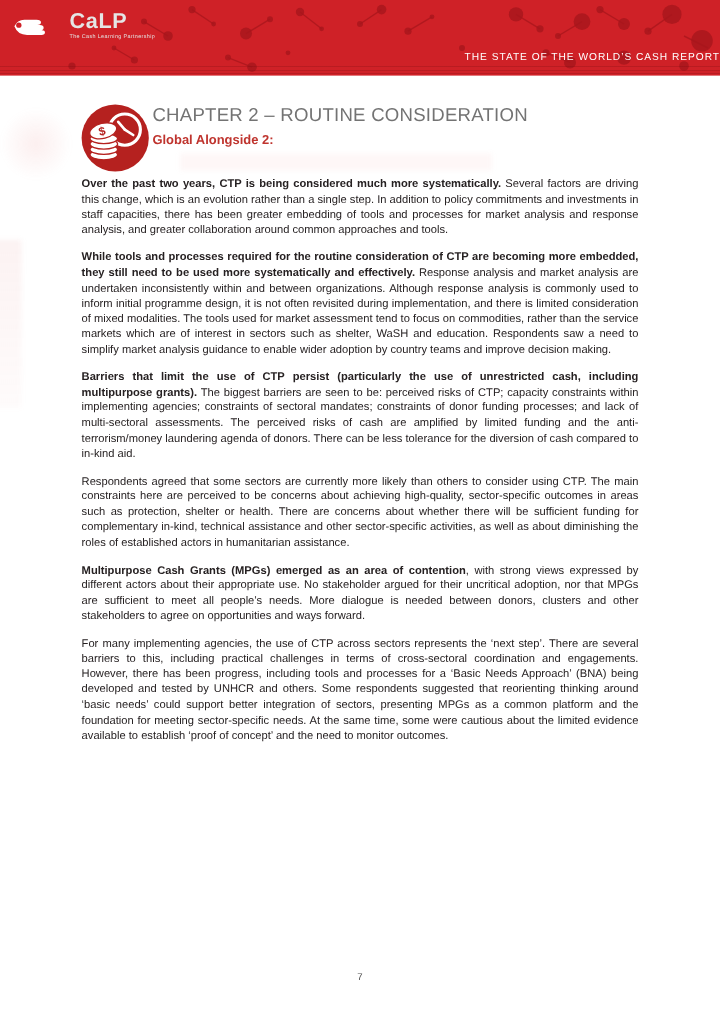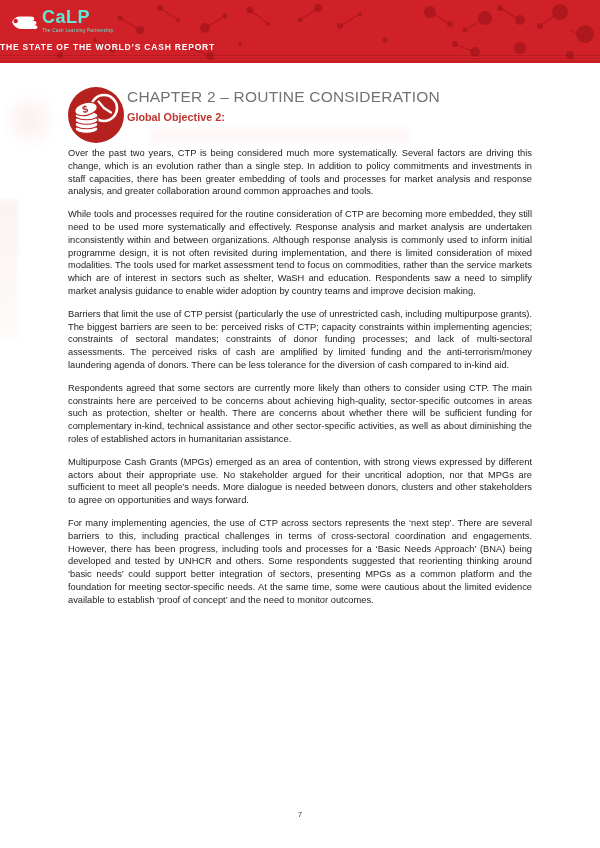--- a/index.html
+++ b/index.html
@@ -17,30 +17,30 @@
     position:absolute; top:0; left:0; width:600px; height:63px;
     background:#cf2127;
   }
   .header-pattern { position:absolute; top:0; left:0; }
   .header-stripes {
     position:absolute; bottom:0; left:0; width:100%; height:8px;
     background:repeating-linear-gradient(to bottom,
       rgba(120,10,15,0.25) 0 1px, rgba(0,0,0,0) 1px 3px);
   }
   .logo {
-    position:absolute; top:8px; left:10px; color:#5eead4;
-    display:flex; align-items:flex-end; gap:4px;
+    position:absolute; top:8px; left:10px; color:#e5e5e5;
+    display:flex; align-items:flex-end; gap:20px;
   }
   .logo-text-col { display:flex; flex-direction:column; }
   .logo-word { font-weight:bold; font-size:18px; line-height:18px; letter-spacing:0.5px; }
   .logo-tagline { font-size:4.5px; letter-spacing:0.3px; margin-top:2px; }
   .report-title {
     position:absolute; top:42px; left:0; width:100%;
-    text-align:left; color:#ffffff;
-    font-size:8.5px; font-weight:bold; letter-spacing:0.8px;
+    text-align:right; color:#ffffff;
+    font-size:8.5px; font-weight:normal; letter-spacing:0.8px;
   }
 
   
   .artifact { position:absolute; pointer-events:none; filter:blur(2px); }
   .artifact-1 { top:90px; left:0; width:60px; height:60px;
     background:radial-gradient(circle, rgba(230,120,120,0.12), rgba(230,120,120,0) 70%); }
   .artifact-2 { top:200px; left:-8px; width:26px; height:140px;
     background:linear-gradient(to bottom, rgba(225,130,130,0.10), rgba(225,130,130,0.03)); }
   .artifact-3 { top:128px; left:150px; width:260px; height:14px;
     background:rgba(235,140,140,0.07); }
@@ -57,21 +57,21 @@
     color:#bf342e; font-weight:bold; font-size:10.8px; line-height:13.5px;
   }
 
   
   .content {
     position:absolute; top:147px; left:68px; width:464px;
     color:#262122; font-size:9.3px; line-height:12.8px;
     text-align:justify;
   }
   .content p { margin:0 0 10px 0; }
-  .content .lead { font-weight:normal; }
+  .content .lead { font-weight:bold; }
 
   
   .page-number {
     position:absolute; top:810px; left:0; width:100%;
     text-align:center; font-size:8px; color:#4d4d4d;
   }
 </style>
 </head>
 <body>
 
@@ -163,21 +163,21 @@
     <g transform="rotate(-14 19 23)">
       <ellipse cx="19" cy="23" rx="11.5" ry="6.3" fill="#ffffff"></ellipse>
     </g>
   </g>
   <text x="18" y="26.5" font-size="10" font-weight="bold" fill="#b5211f" text-anchor="middle" transform="rotate(-14 19 23)" font-family="Liberation Sans, sans-serif">$</text>
 </svg>
 
 <div class="chapter-title">CHAPTER 2 – ROUTINE CONSIDERATION</div>
 
 <div class="objective">
-  <div>Global Objective 2:</div>
+  <div>Global Alongside 2:</div>
 </div>
 
 <div class="content">
   <p><span class="lead">Over the past two years, CTP is being considered much more systematically.</span><span> Several factors are driving this change, which is an evolution rather than a single step. In addition to policy commitments and investments in staff capacities, there has been greater embedding of tools and processes for market analysis and response analysis, and greater collaboration around common approaches and tools.</span></p>
   <p><span class="lead">While tools and processes required for the routine consideration of CTP are becoming more embedded, they still need to be used more systematically and effectively.</span><span> Response analysis and market analysis are undertaken inconsistently within and between organizations. Although response analysis is commonly used to inform initial programme design, it is not often revisited during implementation, and there is limited consideration of mixed modalities. The tools used for market assessment tend to focus on commodities, rather than the service markets which are of interest in sectors such as shelter, WaSH and education. Respondents saw a need to simplify market analysis guidance to enable wider adoption by country teams and improve decision making.</span></p>
   <p><span class="lead">Barriers that limit the use of CTP persist (particularly the use of unrestricted cash, including multipurpose grants).</span><span> The biggest barriers are seen to be: perceived risks of CTP; capacity constraints within implementing agencies; constraints of sectoral mandates; constraints of donor funding processes; and lack of multi-sectoral assessments. The perceived risks of cash are amplified by limited funding and the anti-terrorism/money laundering agenda of donors. There can be less tolerance for the diversion of cash compared to in-kind aid.</span></p>
   <p><span class="lead"></span><span>Respondents agreed that some sectors are currently more likely than others to consider using CTP. The main constraints here are perceived to be concerns about achieving high-quality, sector-specific outcomes in areas such as protection, shelter or health. There are concerns about whether there will be sufficient funding for complementary in-kind, technical assistance and other sector-specific activities, as well as about diminishing the roles of established actors in humanitarian assistance.</span></p>
   <p><span class="lead">Multipurpose Cash Grants (MPGs) emerged as an area of contention</span><span>, with strong views expressed by different actors about their appropriate use. No stakeholder argued for their uncritical adoption, nor that MPGs are sufficient to meet all people’s needs. More dialogue is needed between donors, clusters and other stakeholders to agree on opportunities and ways forward.</span></p>
   <p><span class="lead"></span><span>For many implementing agencies, the use of CTP across sectors represents the ‘next step’. There are several barriers to this, including practical challenges in terms of cross-sectoral coordination and engagements. However, there has been progress, including tools and processes for a ‘Basic Needs Approach’ (BNA) being developed and tested by UNHCR and others. Some respondents suggested that reorienting thinking around ‘basic needs’ could support better integration of sectors, presenting MPGs as a common platform and the foundation for meeting sector-specific needs. At the same time, some were cautious about the limited evidence available to establish ‘proof of concept’ and the need to monitor outcomes.</span></p>
 </div>

